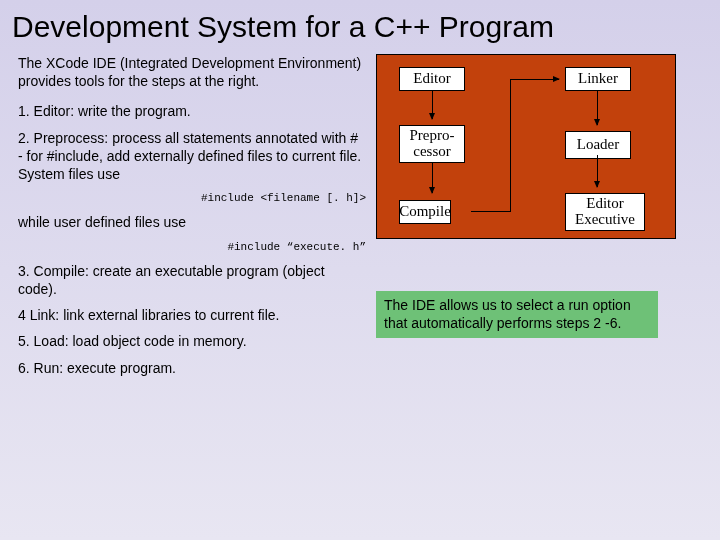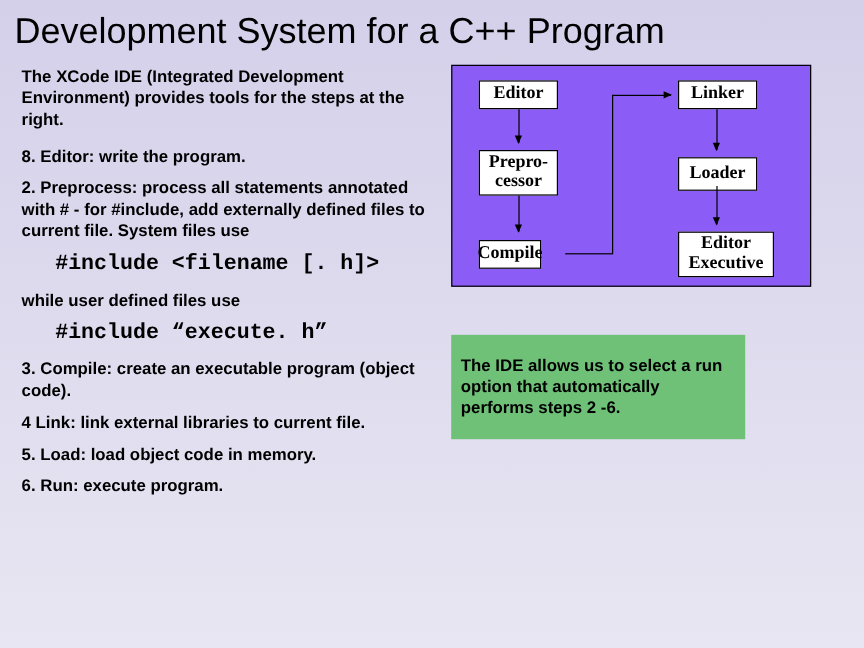--- a/index.html
+++ b/index.html
@@ -1,15 +1,15 @@
 <!DOCTYPE html>
 <html><head>
 <meta charset="utf-8">
 <style>
-  * { margin: 0; padding: 0; box-sizing: border-box; font-weight: bold; }
+  * { margin: 0; padding: 0; box-sizing: border-box; }
   body {
     width: 720px;
     height: 540px;
     background: linear-gradient(to bottom, #d4d0ea, #e8e6f2);
     font-family: Arial, Helvetica, sans-serif;
     overflow: hidden;
     position: relative;
   }
   .title {
     font-size: 30px;
@@ -32,25 +32,26 @@
     position: relative;
   }
   .intro {
     margin-bottom: 12px;
   }
   .para {
     margin: 8px 0;
   }
   .code {
     font-family: "Courier New", monospace;
-    font-size: 18px;
+    font-size: 11px;
     margin: 6px 0 6px 28px;
+    text-align: right;
   }
   .diagram {
-    background: #8b5cf6;
+    background: #c2410c;
     border: 1px solid #000;
     width: 300px;
     height: 185px;
     position: relative;
   }
   .dbox {
     position: absolute;
     border: 1px solid #000;
     background: #fff;
     font-family: "Times New Roman", serif;
@@ -83,36 +84,36 @@
   .arrow-right::after {
     content: "";
     position: absolute;
     right: -1px; top: -3px;
     border-top: 3.5px solid transparent;
     border-bottom: 3.5px solid transparent;
     border-left: 7px solid #000;
   }
   .ide-note {
     background: #6ec177;
-    padding: 17px 8px;
+    padding: 6px 8px;
     font-size: 14px;
     line-height: 1.25;
-    margin-top: 40px;
-    width: 245px;
+    margin-top: 52px;
+    width: 282px;
   }
 </style>
 </head>
 <body>
 
 <div class="title">Development System for a C++ Program</div>
 
 <div class="content">
   <div class="left">
     <div class="intro">The XCode IDE (Integrated Development Environment) provides tools for the steps at the right.</div>
-    <div class="para">8. Editor: write the program.</div>
+    <div class="para">1. Editor: write the program.</div>
     <div class="para">2. Preprocess: process all statements annotated with # - for #include, add externally defined files to current file. System files use</div>
     <div class="code">#include &lt;filename [. h]&gt;</div>
     <div class="para">while user defined files use</div>
     <div class="code">#include “execute. h”</div>
     <div class="para">3. Compile: create an executable program (object code).</div>
     <div class="para">4 Link: link external libraries to current file.</div>
     <div class="para">5. Load: load object code in memory.</div>
     <div class="para">6. Run: execute program.</div>
   </div>
 

